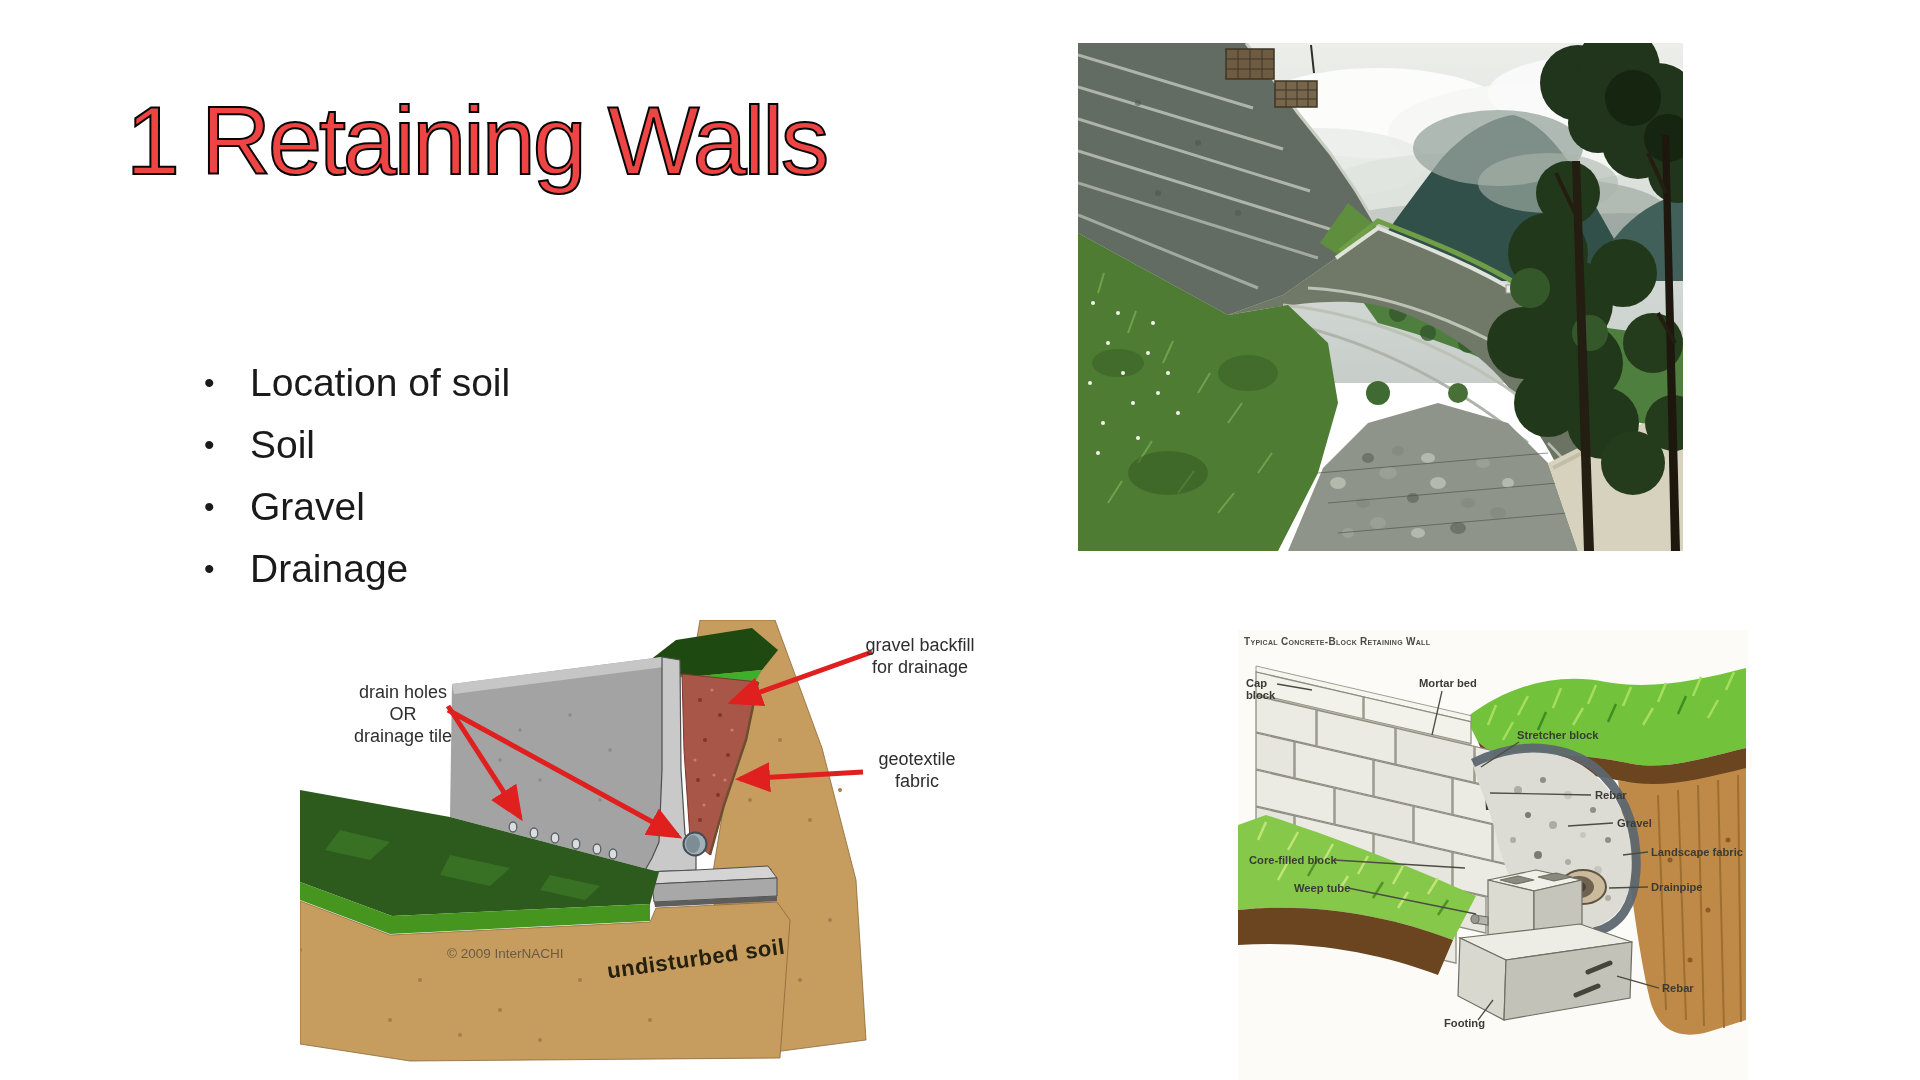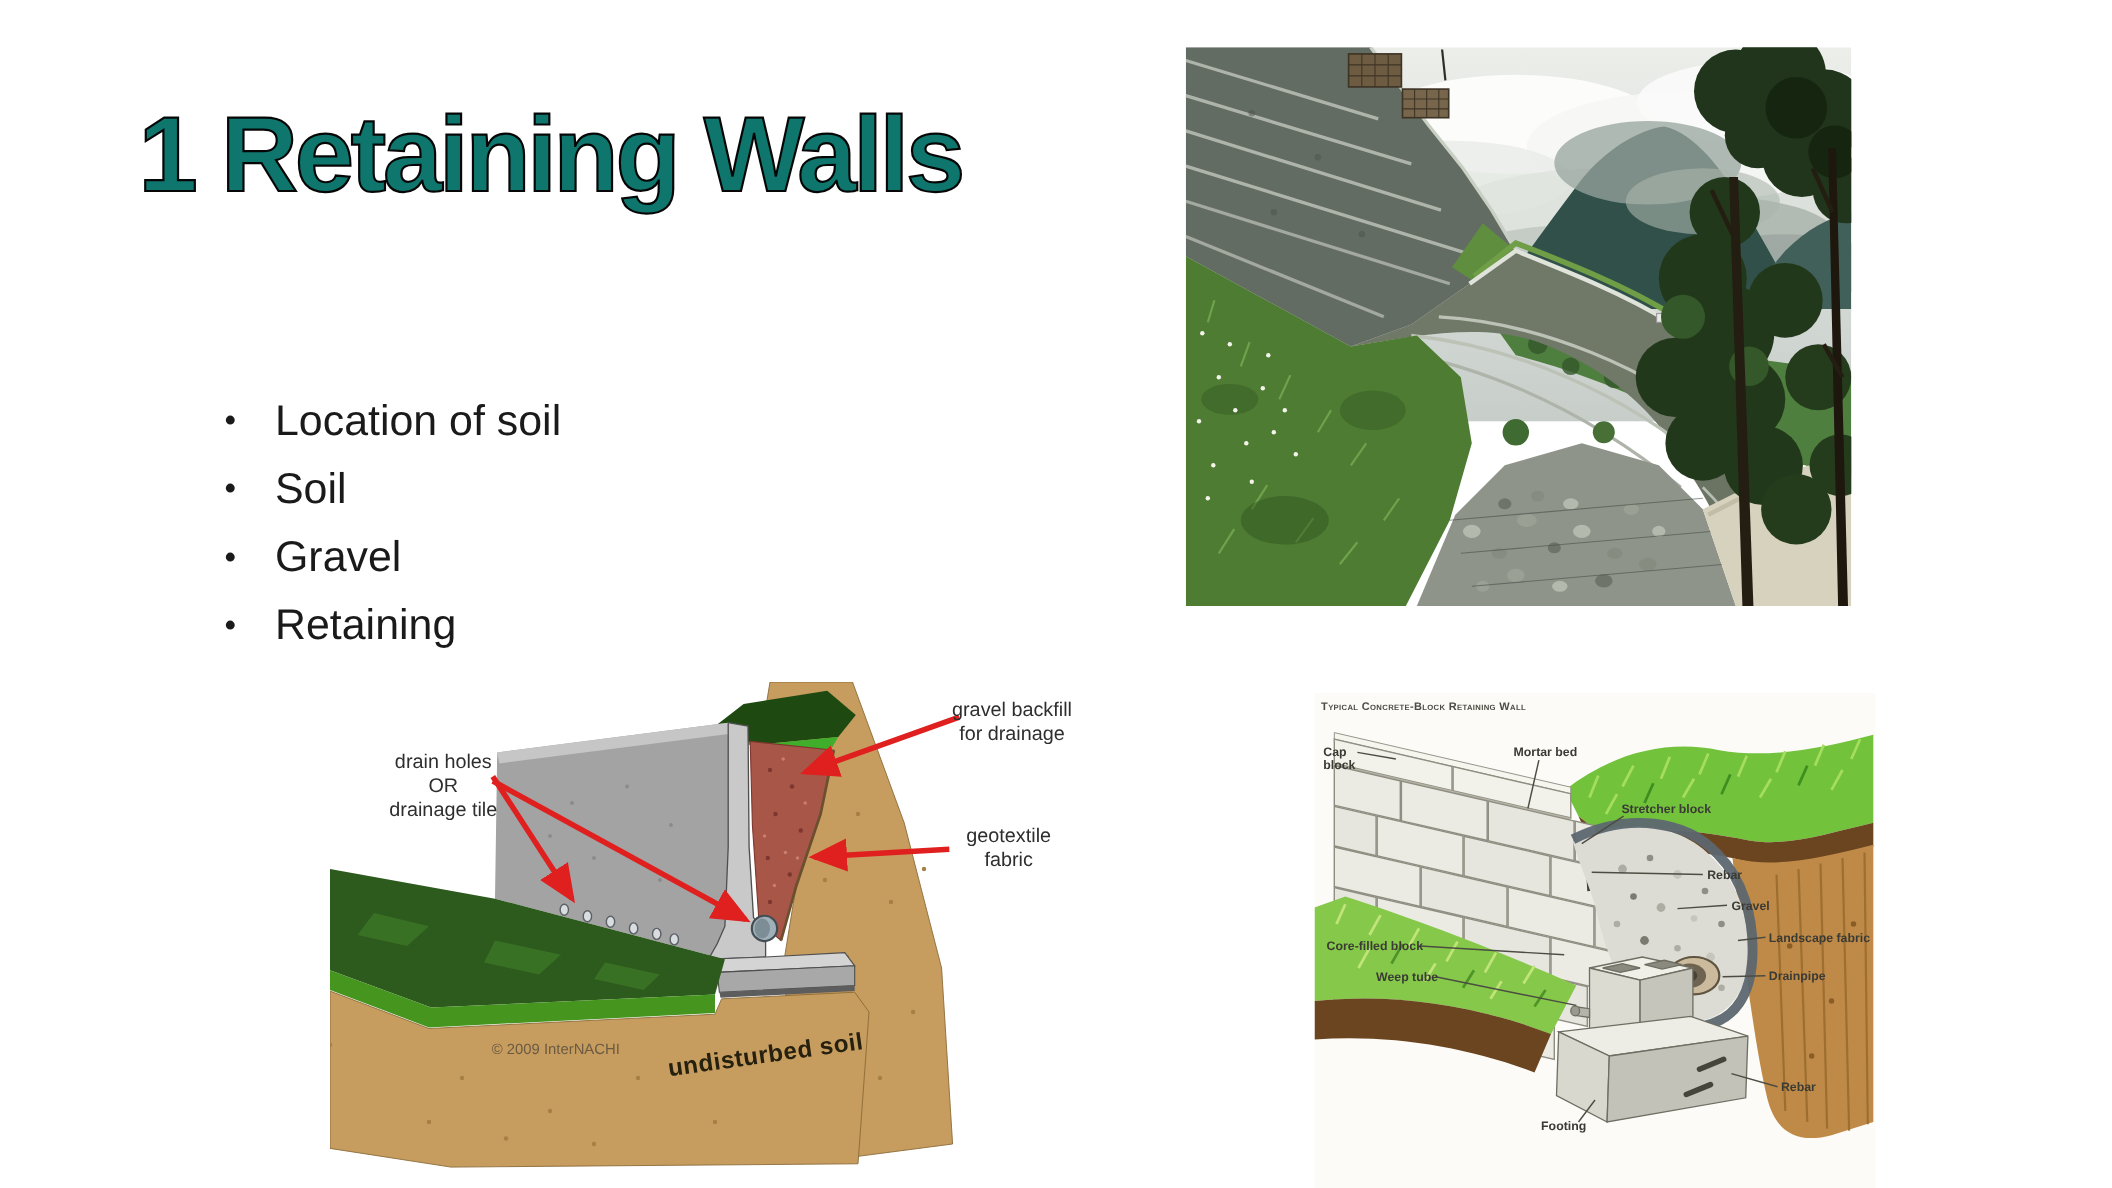--- a/index.html
+++ b/index.html
@@ -1,26 +1,26 @@
 <!DOCTYPE html>
 <html><head>
 <meta charset="utf-8">
 <style>
   html,body{margin:0;padding:0;background:#ffffff;}
   .slide{position:relative;width:1920px;height:1080px;background:#ffffff;overflow:hidden;
          font-family:"Liberation Sans",sans-serif;}
-  .title{position:absolute;left:126px;top:92px;font-size:97px;font-weight:bold;
-         letter-spacing:-3px;color:#0f766e;-webkit-text-stroke:2px #060606;line-height:1;}
+  .title{position:absolute;left:126px;top:92px;font-size:97px;font-weight:normal;
+         letter-spacing:-3px;color:#ef4444;-webkit-text-stroke:2px #060606;line-height:1;}
   .heading{position:absolute;left:142px;top:294px;font-size:46px;font-weight:400;color:#1a1a1a;line-height:1.1;}
   .bullets{position:absolute;left:204px;top:352px;}
   .bullet{display:flex;align-items:center;height:62px;font-size:39px;color:#1a1a1a;}
   .bullet .dot{width:46px;font-size:30px;}
   .photo{position:absolute;left:1078px;top:43px;width:605px;height:508px;}
   .diag1{position:absolute;left:300px;top:620px;width:680px;height:443px;}
-  .diag2{position:absolute;left:1195px;top:630px;width:510px;height:450px;}
+  .diag2{position:absolute;left:1238px;top:630px;width:510px;height:450px;}
   svg{display:block;}
   .lbl1{font-family:"Liberation Sans",sans-serif;font-size:18px;fill:#2e2e2e;}
   .lbl2{font-family:"Liberation Sans",sans-serif;font-size:11.2px;font-weight:bold;fill:#3b3b35;}
   .d2title{font-family:"Liberation Sans",sans-serif;font-size:10px;font-weight:bold;fill:#4c4c44;
            font-variant:small-caps;letter-spacing:.3px;}
   .soilword{font-family:"Liberation Sans",sans-serif;font-size:22px;font-weight:bold;fill:#26200f;letter-spacing:.5px;}
   .copyr{font-family:"Liberation Sans",sans-serif;font-size:13.5px;fill:#6b5b43;}
 </style>
 </head>
 <body>
@@ -37,21 +37,21 @@
     <div class="bullet">
       <span class="dot">•</span>
       <span>Soil</span>
     </div>
     <div class="bullet">
       <span class="dot">•</span>
       <span>Gravel</span>
     </div>
     <div class="bullet">
       <span class="dot">•</span>
-      <span>Retaining</span>
+      <span>Drainage</span>
     </div>
   </div>
 
   <div class="photo">
     <svg width="605" height="508" viewBox="0 0 605 508">
       <defs>
         <linearGradient id="sky" x1="0" y1="0" x2="0" y2="1">
           <stop offset="0" stop-color="#eceeea"></stop>
             <stop offset="1" stop-color="#c7cec9"></stop>
         </linearGradient>

